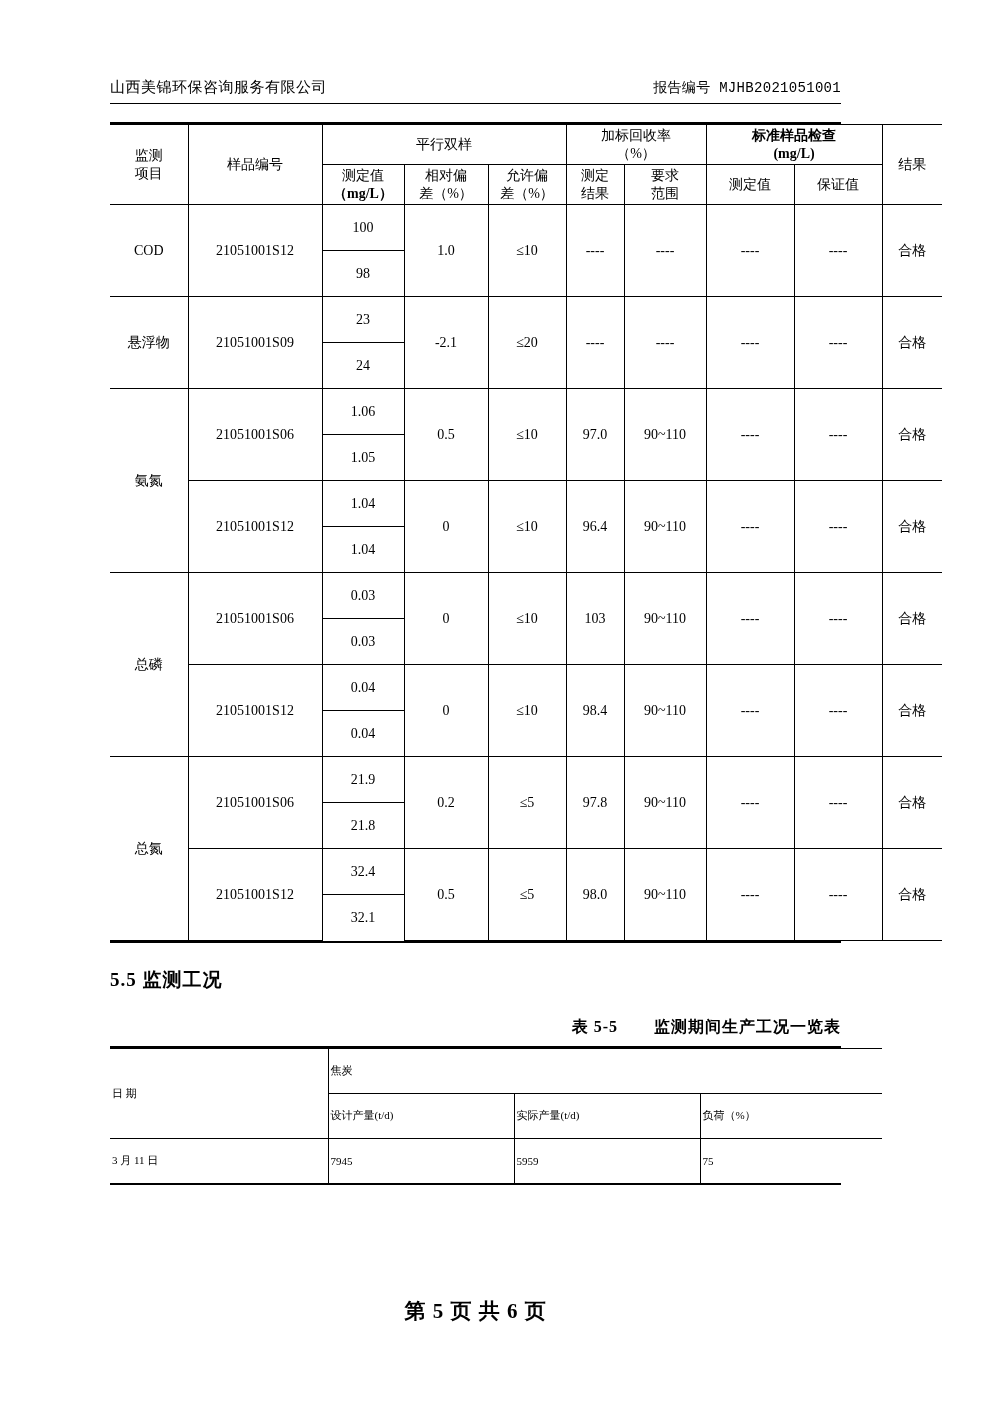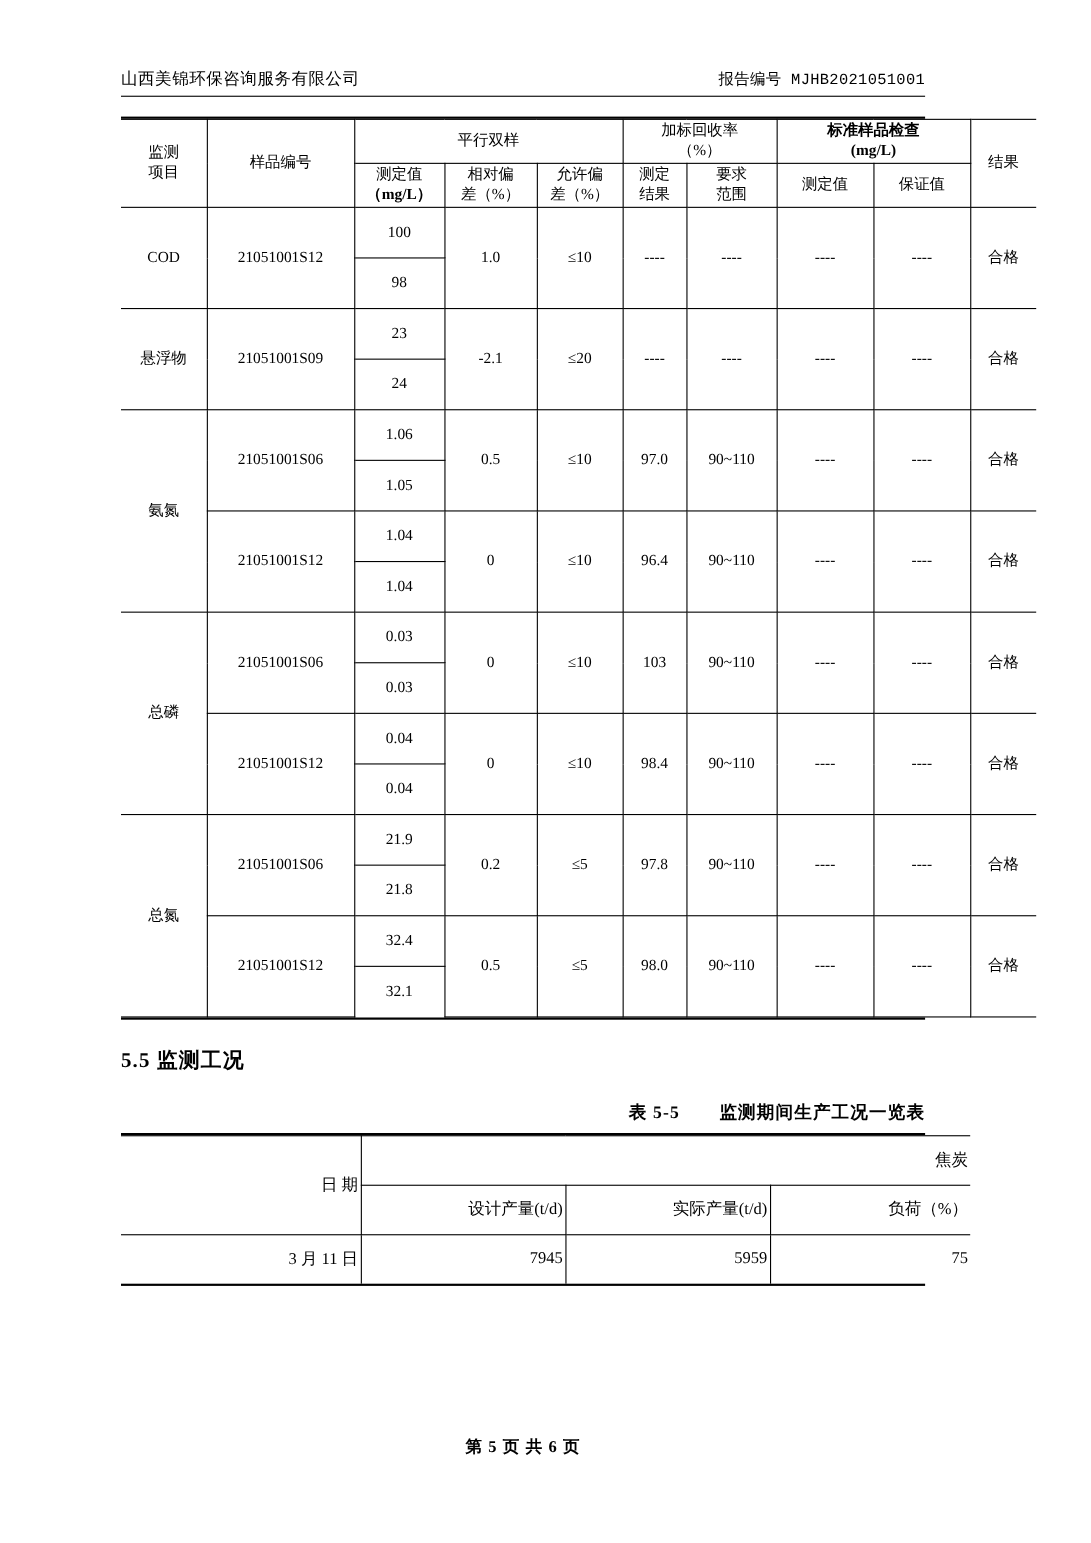--- a/index.html
+++ b/index.html
@@ -12,21 +12,21 @@
     height: 1403px;
     font-family: "Liberation Serif", "DejaVu Serif", serif;
     color: #000;
     position: relative;
   }
   .page {
     position: relative;
     width: 951px;
     height: 1403px;
     box-sizing: border-box;
-    padding: 0 110px;
+    padding: 16px 110px;
   }
   
   .header {
     position: relative;
     display: flex;
     justify-content: space-between;
     align-items: flex-end;
     font-size: 15px;
     padding-top: 62px;
     padding-bottom: 6px;
@@ -104,42 +104,42 @@
     border-top: 2.5px solid #000;
     border-bottom: 2.5px solid #000;
   }
   table.grid2 {
     border-collapse: collapse;
     width: 100%;
     table-layout: fixed;
   }
   table.grid2 td, table.grid2 th {
     border: 1px solid #000;
-    text-align: right;
+    text-align: left;
     vertical-align: middle;
-    font-size: 15px;
+    font-size: 11px;
     font-weight: normal;
     height: 40px;
     padding: 2px;
   }
   table.grid2 tr td:first-child,
   table.grid2 tr th:first-child { border-left: none; }
   table.grid2 tr td:last-child,
   table.grid2 tr th:last-child { border-right: none; }
   table.grid2 tr:last-child td { border-bottom: none; }
   .g2-bold { font-weight: bold; font-size: 15px; }
 
   
   .footer {
     position: absolute;
     left: 0;
     right: 0;
     bottom: 78px;
     text-align: center;
-    font-size: 15px;
+    font-size: 21px;
     font-weight: bold;
     letter-spacing: 1px;
   }
 </style>
 </head>
 <body>
 
 <div class="page">
 
   <div class="header">

